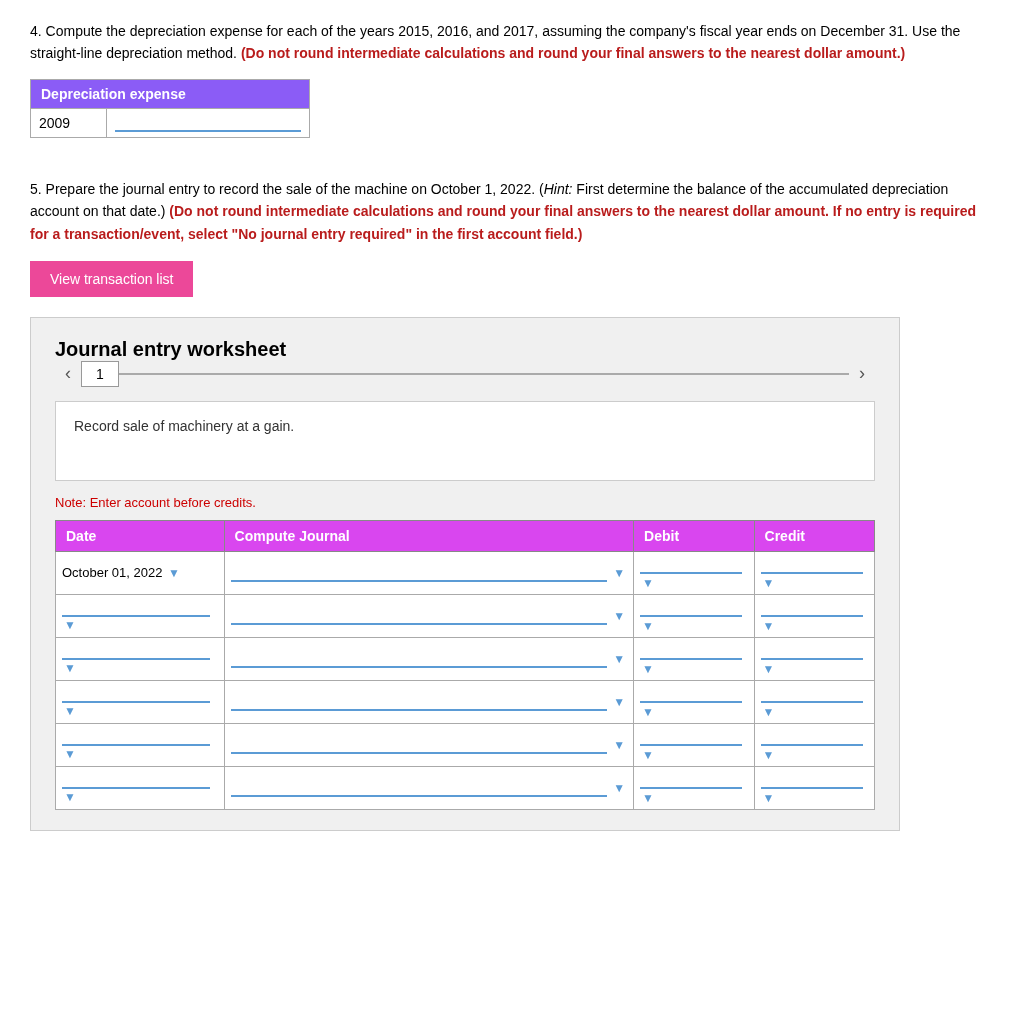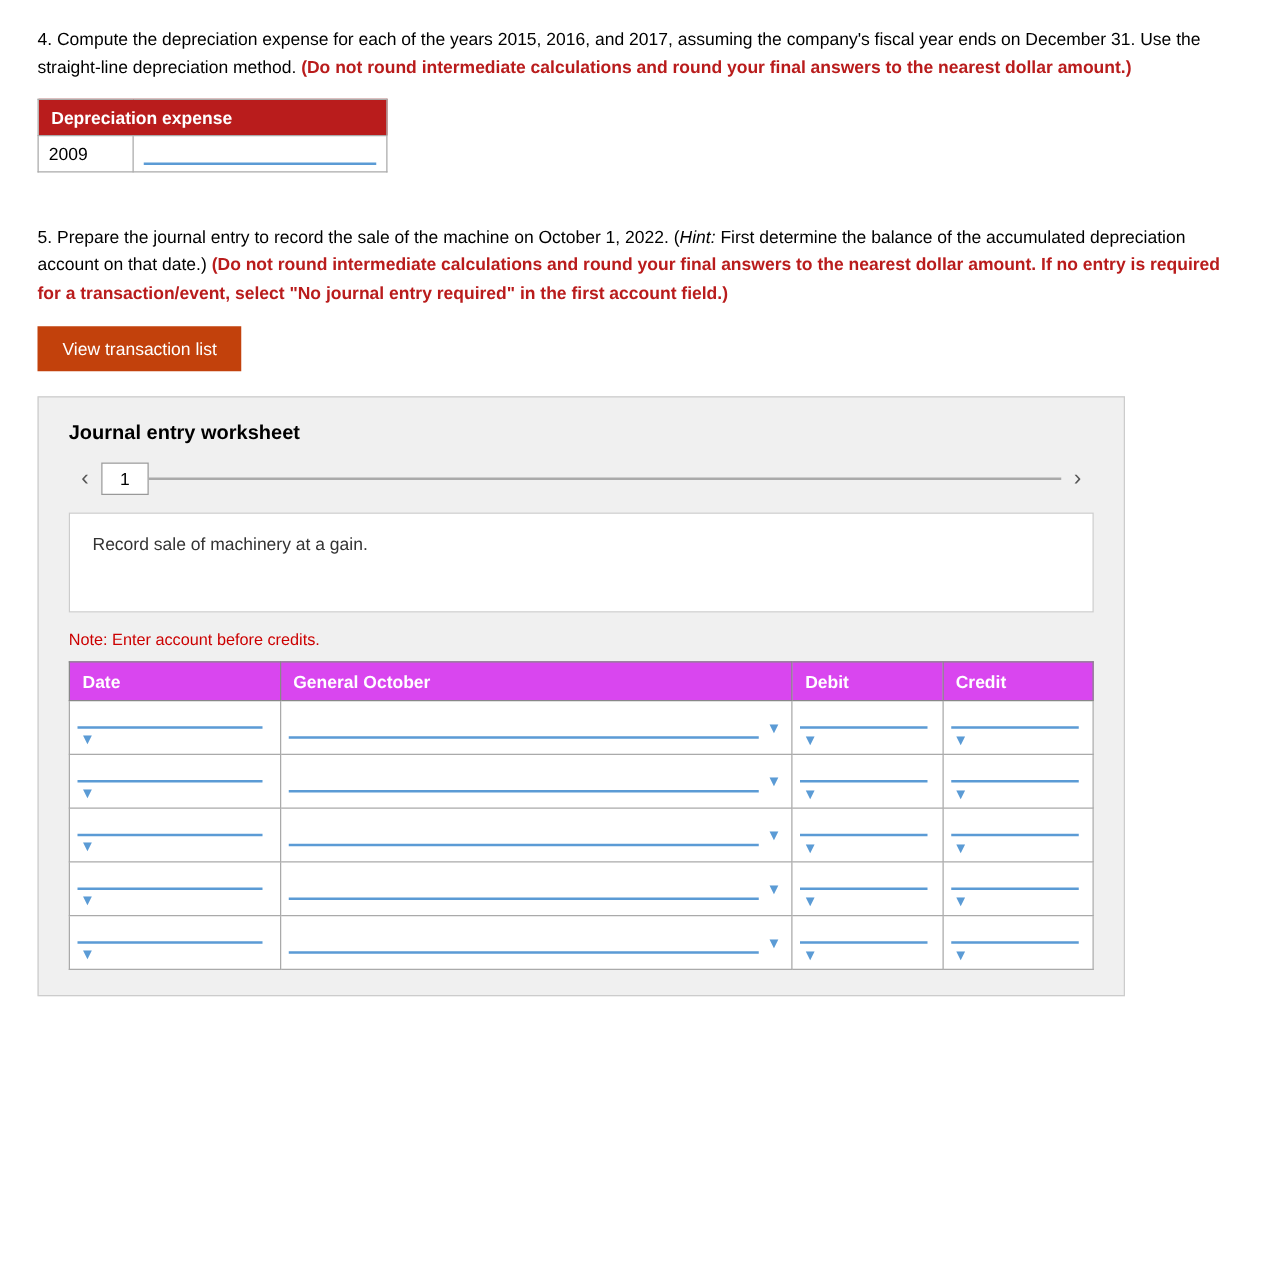--- a/index.html
+++ b/index.html
@@ -21,21 +21,21 @@
     .red-bold {
       color: #b91c1c;
       font-weight: bold;
     }
     .depreciation-table {
       margin-top: 14px;
       border-collapse: collapse;
       width: 280px;
     }
     .depreciation-table th {
-      background: #b91c1c;
+      background: #8b5cf6;
       color: white;
       font-weight: bold;
       padding: 6px 10px;
       text-align: left;
       border: 1px solid #aaa;
     }
     .depreciation-table td {
       border: 1px solid #aaa;
       padding: 5px 8px;
       height: 28px;
@@ -53,41 +53,40 @@
       outline: none;
       font-size: 13px;
       background: transparent;
     }
 
     .question-5 {
       margin-top: 40px;
     }
     .view-transaction-btn {
       display: inline-block;
-      background: #c2410c;
+      background: #ec4899;
       color: white;
       padding: 10px 20px;
       margin-top: 16px;
       margin-bottom: 20px;
       cursor: pointer;
       border: none;
       font-size: 14px;
       font-weight: normal;
     }
 
     .journal-worksheet {
       background: #f0f0f0;
       border: 1px solid #ccc;
       padding: 20px 24px;
       width: 870px;
     }
     .journal-worksheet h2 {
-      font-size: 16px;
+      font-size: 20px;
       font-weight: bold;
-      margin-bottom: 14px;
     }
     .tab-nav {
       display: flex;
       align-items: center;
       margin-bottom: 14px;
     }
     .nav-arrow {
       font-size: 18px;
       color: #555;
       cursor: pointer;
@@ -220,26 +219,44 @@
     <div class="record-note-box">
       <span>Record sale of machinery at a gain.</span>
     </div>
 
     <p class="note-text">Note: Enter account before credits.</p>
 
     <table class="journal-table">
       <thead>
         <tr>
           <th class="date-col">Date</th>
-          <th class="gj-col">General October</th>
+          <th class="gj-col">Compute Journal</th>
           <th class="debit-col">Debit</th>
           <th class="credit-col">Credit</th>
         </tr>
       </thead>
       <tbody>
+        <tr>
+          <td class="date-col">
+            <span>October 01, 2022</span>
+            <span class="dropdown-arrow">▼</span>
+          </td>
+          <td class="gj-col">
+            <input type="text" style="">
+            <span class="dropdown-arrow">▼</span>
+          </td>
+          <td class="debit-col">
+            <input type="text" style="">
+            <span class="dropdown-arrow">▼</span>
+          </td>
+          <td class="credit-col">
+            <input type="text" style="">
+            <span class="dropdown-arrow">▼</span>
+          </td>
+        </tr>
         <tr>
           <td class="date-col">
             <input type="text" style="">
             <span class="dropdown-arrow">▼</span>
           </td>
           <td class="gj-col">
             <input type="text" style="">
             <span class="dropdown-arrow">▼</span>
           </td>
           <td class="debit-col">

